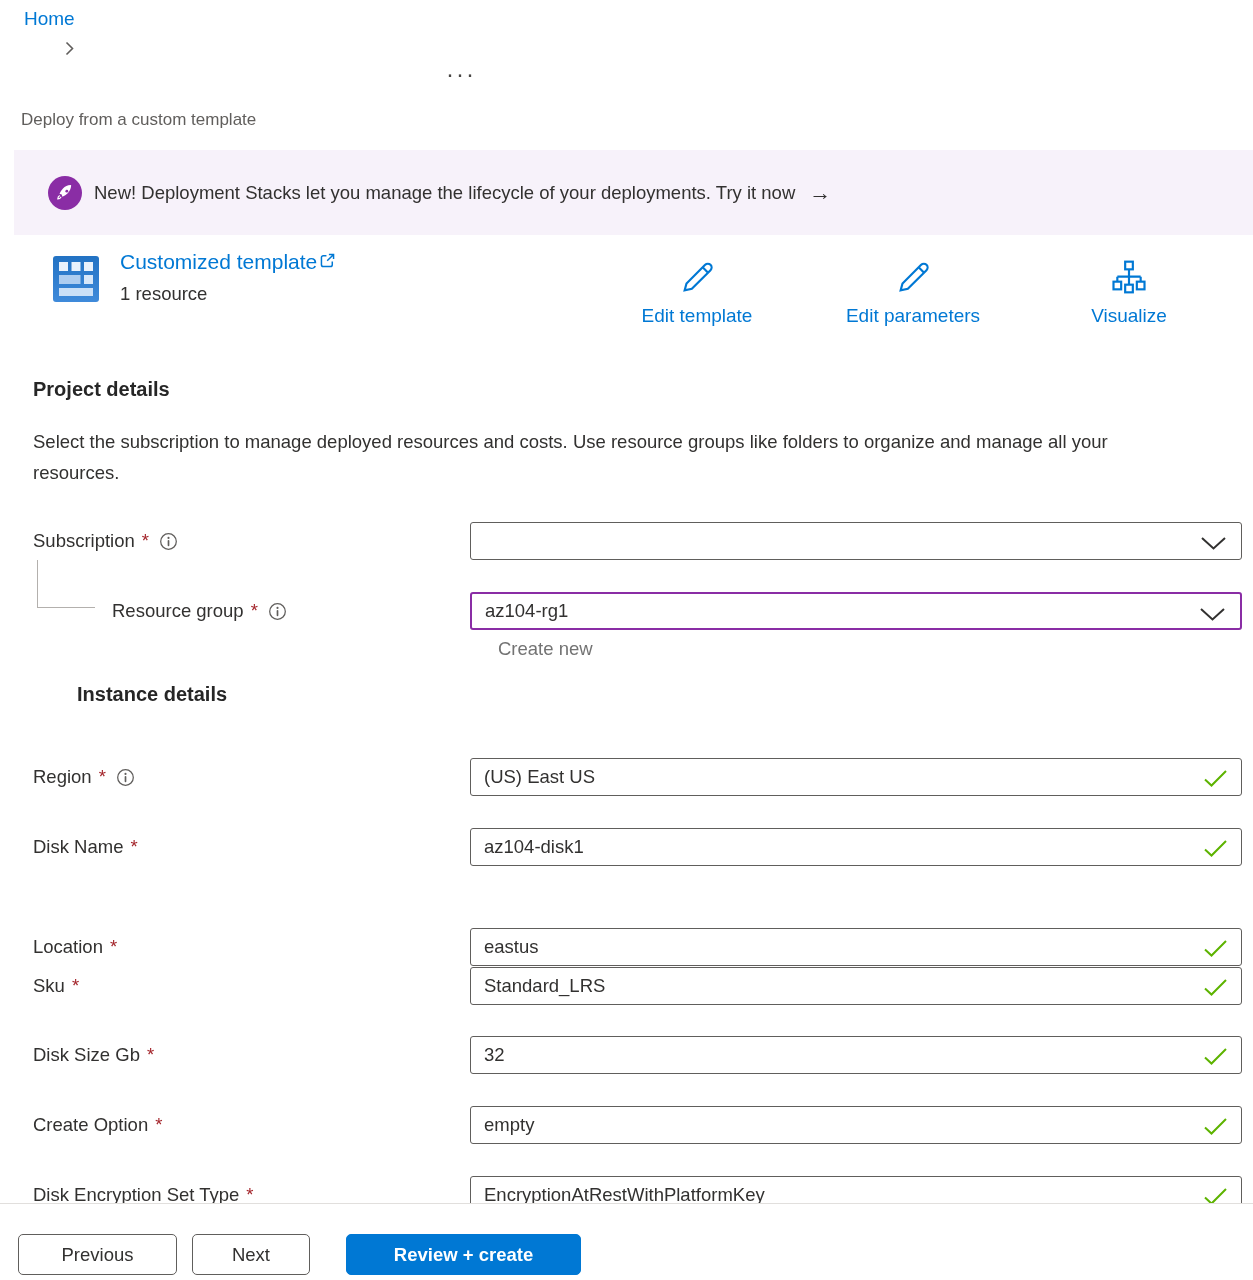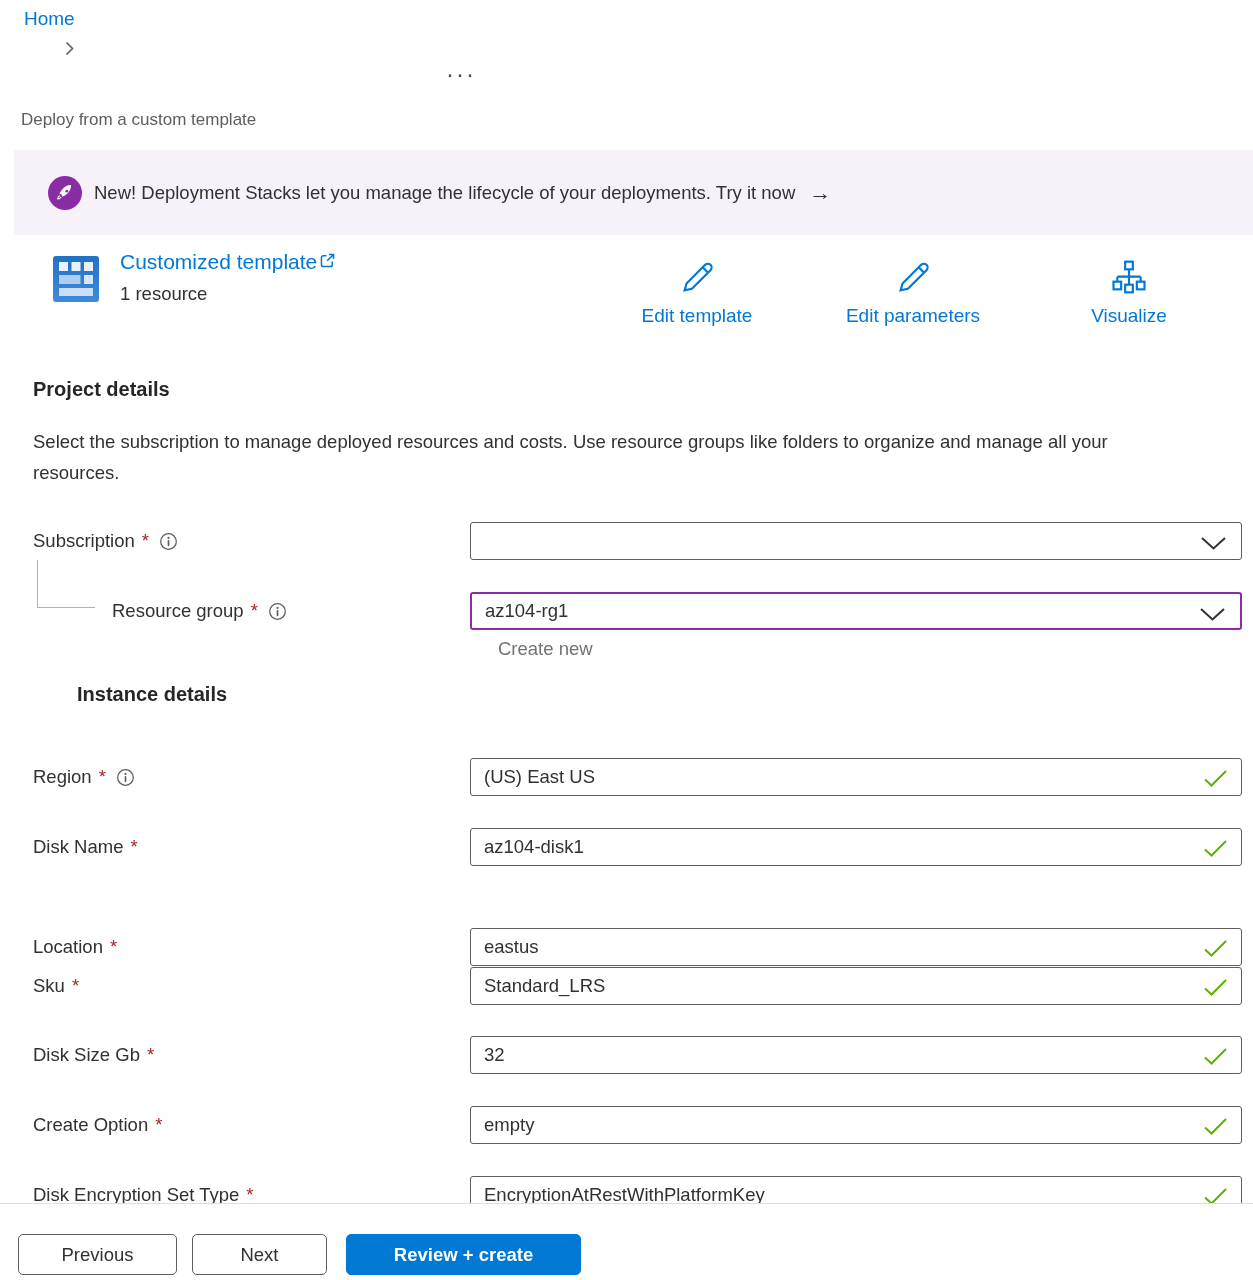--- a/index.html
+++ b/index.html
@@ -58,21 +58,21 @@
     color:#737373; text-decoration:none; cursor:pointer; }
 
   
   .footer { position:absolute; left:0; top:1203px; width:1253px; height:77px;
     background:#fff; border-top:1px solid #e1dfdd; z-index:10; }
   .btn { position:absolute; top:30px; height:41px; border-radius:5px; font-size:18.5px;
     font-family:"Liberation Sans",sans-serif; cursor:pointer; }
   .btn-outline { background:#fff; border:1px solid #605e5c; color:#323130; }
   .btn-primary { background:#0078d4; border:1px solid #0078d4; color:#fff; font-weight:700; }
   .b-prev { left:18px; width:159px; }
-  .b-next { left:192px; width:135px; }
+  .b-next { left:192px; width:118px; }
   .b-review { left:346px; width:235px; }
 </style>
 </head>
 <body>
 
 <div class="page">
 
   <div class="breadcrumb">
     <a>Home</a>
     <span>

